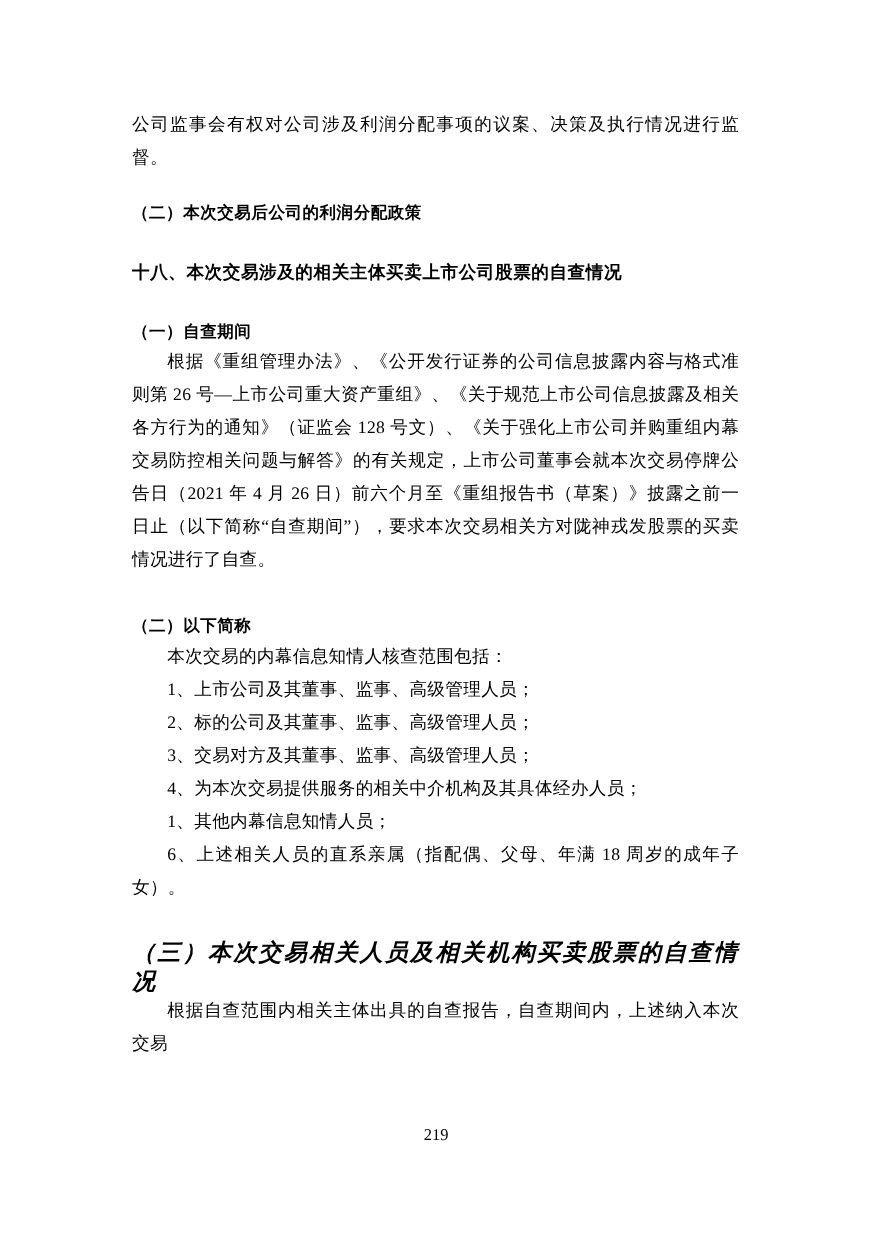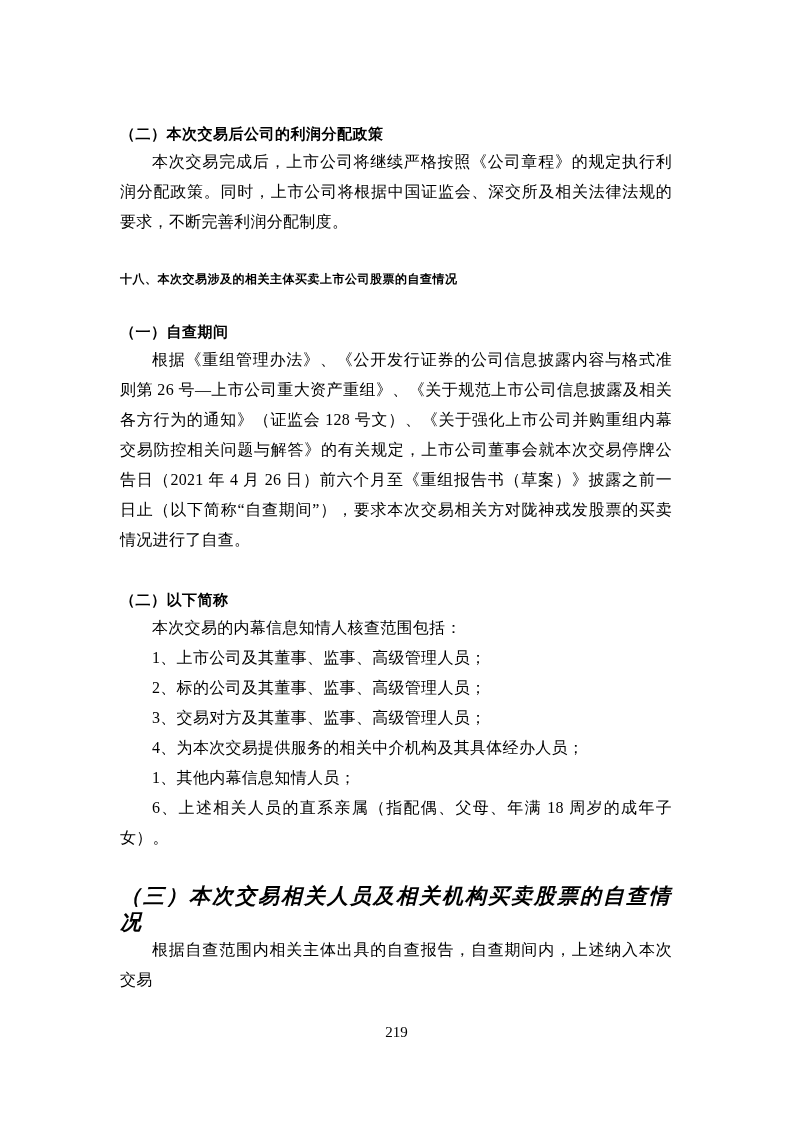--- a/index.html
+++ b/index.html
@@ -30,21 +30,21 @@
     font-family: "Liberation Sans", "DejaVu Sans", sans-serif;
     font-weight: bold;
     font-size: 15px;
     line-height: 26px;
     letter-spacing: 0.5px;
   }
   .h-chapter {
     margin: 0;
     font-family: Liberation Sans, sans-serif;
     font-weight: bold;
-    font-size: 12px;
+    font-size: 16px;
     line-height: 28px;
     letter-spacing: 0.5px;
   }
   .h-kai {
     margin: 0;
     font-family: "Liberation Serif", "DejaVu Serif", serif;
     font-style: italic;
     font-weight: bold;
     font-size: 21px;
     line-height: 26px;
@@ -69,24 +69,24 @@
     font-size: 15px;
     line-height: 16px;
   }
 </style>
 </head>
 <body>
 
 <div class="page">
   <div class="content">
 
+    <p class="body">公司监事会有权对公司涉及利润分配事项的议案、决策及执行情况进行监督。</p>
 
     <h3 class="h-sec mt-h2sec2">（二）本次交易后公司的利润分配政策</h3>
 
-    <p class="body indent mt-psec2">本次交易完成后，上市公司将继续严格按照《公司章程》的规定执行利润分配政策。同时，上市公司将根据中国证监会、深交所及相关法律法规的要求，不断完善利润分配制度。</p>
 
     <h2 class="h-chapter mt-chapter">十八、本次交易涉及的相关主体买卖上市公司股票的自查情况</h2>
 
     <h3 class="h-sec mt-h2s1">（一）自查期间</h3>
 
     <p class="body indent mt-ps1">根据《重组管理办法》、《公开发行证券的公司信息披露内容与格式准则第 26 号—上市公司重大资产重组》、《关于规范上市公司信息披露及相关各方行为的通知》（证监会 128 号文）、《关于强化上市公司并购重组内幕交易防控相关问题与解答》的有关规定，上市公司董事会就本次交易停牌公告日（2021 年 4 月 26 日）前六个月至《重组报告书（草案）》披露之前一日止（以下简称“自查期间”），要求本次交易相关方对陇神戎发股票的买卖情况进行了自查。</p>
 
     <h3 class="h-sec mt-h2s2">（二）以下简称</h3>
 
     <p class="body indent mt-intro">本次交易的内幕信息知情人核查范围包括：</p>

